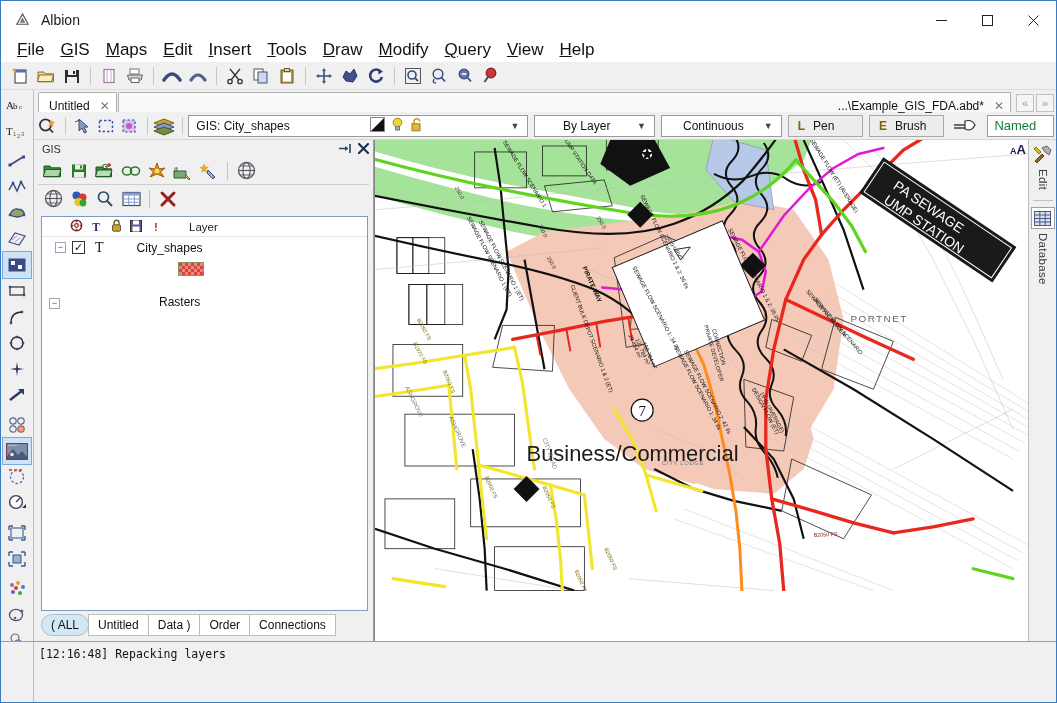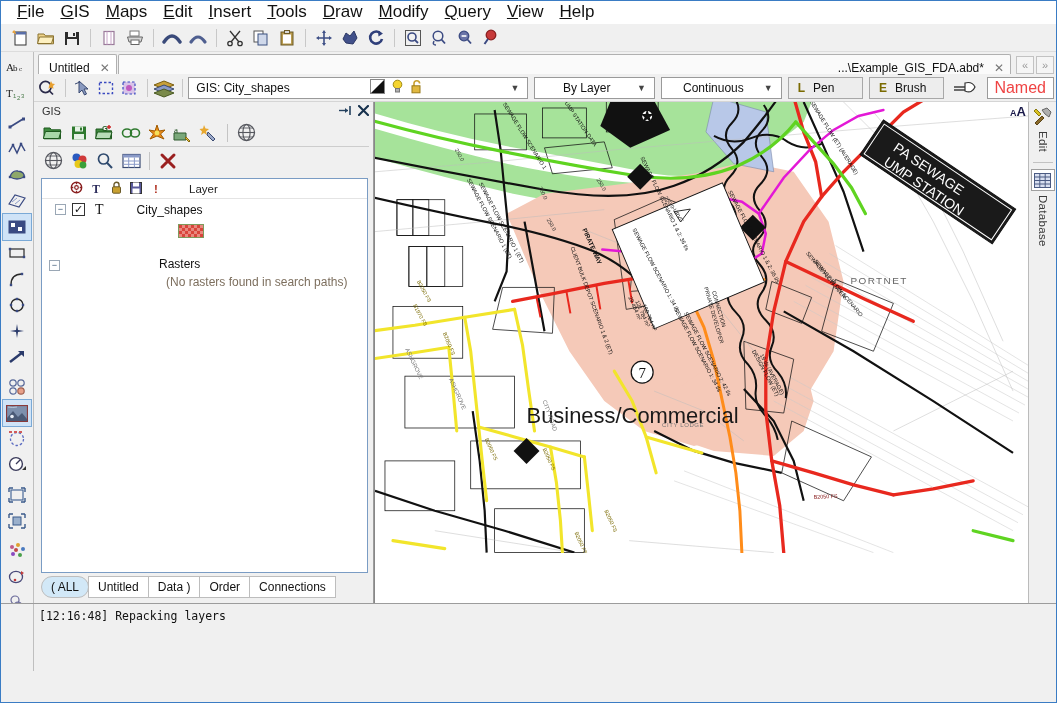--- a/index.html
+++ b/index.html
@@ -168,21 +168,21 @@
     border: 1px solid #a8a8a8; background: #ededed;
     display: flex; align-items: center; gap: 8px;
     padding-left: 9px; font-size: 12px; color: #111;
     margin-left: 6px;
   }
   .pen-btn .k, .brush-btn .k { color: #7a6a00; font-weight: bold; }
   .named-btn {
     height: 22px;
     border: 1px solid #9a9a9a; background: #fff;
     display: flex; align-items: center; padding: 0 6px;
-    font-size: 16px; color: #ef4444; margin-left: 5px;
+    font-size: 13px; color: #15803d; margin-left: 5px;
     overflow: hidden; white-space: nowrap;
   }
 
   
   .content-row { flex: 1; display: flex; min-height: 0; }
 
   
   .gis-panel {
     width: 340px;
     background: #f0f0f0;
@@ -296,20 +296,47 @@
     font-family: "DejaVu Sans Mono", "Liberation Mono", monospace;
     font-size: 11.5px;
     color: #111;
   }
 </style>
 </head>
 <body>
 
 <div id="app">
 
+  <div class="titlebar">
+    <span class="app-icon">
+      <svg width="15" height="15" viewBox="0 0 16 16">
+          <path d="M8 2 L14 13 L2 13 Z" fill="none" stroke="#555" stroke-width="1.2"></path>
+          <path d="M8 5.5 L11 11.5 L5 11.5 Z" fill="#777"></path>
+        </svg>
+    </span>
+    <span class="title-text">Albion</span>
+    <div class="win-buttons">
+      <div class="win-btn">
+        <svg width="11" height="11" viewBox="0 0 11 11">
+            <line x1="0" y1="5.5" x2="11" y2="5.5" stroke="#222" stroke-width="1"></line>
+          </svg>
+      </div>
+      <div class="win-btn">
+        <svg width="11" height="11" viewBox="0 0 11 11">
+            <rect x="0.5" y="0.5" width="10" height="10" fill="none" stroke="#222" stroke-width="1"></rect>
+          </svg>
+      </div>
+      <div class="win-btn close">
+        <svg width="11" height="11" viewBox="0 0 11 11">
+            <line x1="0.5" y1="0.5" x2="10.5" y2="10.5" stroke="currentColor" stroke-width="1"></line>
+            <line x1="10.5" y1="0.5" x2="0.5" y2="10.5" stroke="currentColor" stroke-width="1"></line>
+          </svg>
+      </div>
+    </div>
+  </div>
 
   <div class="menubar">
     <div class="menu-item"><u>F</u>ile</div>
     <div class="menu-item"><u>G</u>IS</div>
     <div class="menu-item"><u>M</u>aps</div>
     <div class="menu-item"><u>E</u>dit</div>
     <div class="menu-item"><u>I</u>nsert</div>
     <div class="menu-item"><u>T</u>ools</div>
     <div class="menu-item"><u>D</u>raw</div>
     <div class="menu-item"><u>M</u>odify</div>
@@ -870,24 +897,20 @@
               <span style="width:123px"></span>
               <span class="swatch"></span>
             </div>
 
             <div class="tree-row" style="padding-left:7px;height:30px;align-items:flex-end;">
               <span class="expander">−</span>
               <span style="width:99px"></span>
               <span>Rasters</span>
             </div>
 
-            <div class="tree-row" style="padding-left:7px;">
-              <span style="width:117px"></span>
-              <span class="tree-muted">(No rasters found in search paths)</span>
-            </div>
           </div>
 
           <div class="bottom-tabs">
             <div class="btab active">
                 <span>( ALL</span>
               </div>
             <div class="btab">
                 <span>Untitled</span>
               </div>
             <div class="btab">

